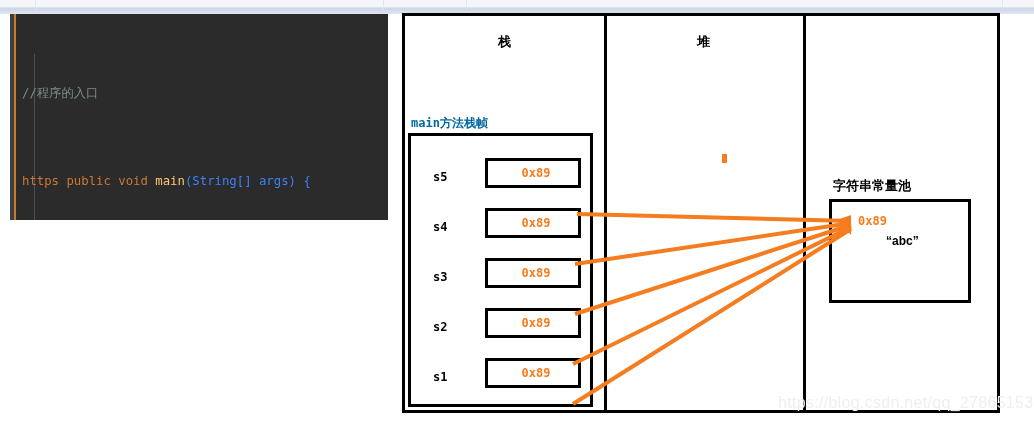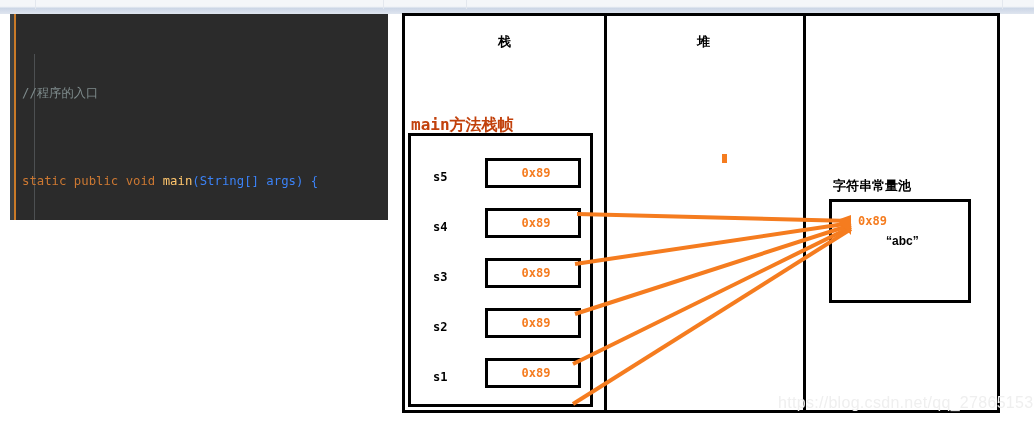--- a/index.html
+++ b/index.html
@@ -70,21 +70,21 @@
     position:absolute;top:17px;
     font-family:"DejaVu Sans","Liberation Sans",sans-serif;
     font-weight:bold;font-size:13px;color:#000;
     text-align:center;
   }
 
   
   #stack-frame-label{
     position:absolute;left:6px;top:99px;
     font-family:"DejaVu Sans Mono","Liberation Mono",monospace;
-    font-weight:bold;font-size:16px;color:#c2410c;
+    font-weight:bold;font-size:12px;color:#0369a1;
   }
   #stack-frame{
     position:absolute;left:3px;top:117px;width:185px;height:274px;
     border:3px solid #000;box-sizing:border-box;background:#fff;
   }
   .var-row{position:absolute;left:0;width:185px;height:40px;}
   .var-name{
     position:absolute;left:22px;top:12px;
     font-family:"DejaVu Sans Mono","Liberation Mono",monospace;
     font-weight:bold;font-size:12px;color:#000;
@@ -147,21 +147,21 @@
 
 <div id="code-editor">
   <div id="code-gutter-stripe"></div>
   <div id="code-caret-stripe"></div>
   <div class="folding-bar"></div>
 
   <div id="code-lines">
 
     <div class="ln"><span class="cm">//程序的入口</span></div>
 
-    <div class="ln"><span class="kw">static</span><span class="ty"> </span><span class="kw">public</span><span class="ty"> </span><span class="kw">void</span><span class="ty"> </span><span class="fn">main</span><span class="ty">(String[] args) {</span></div>
+    <div class="ln"><span class="kw">https</span><span class="ty"> </span><span class="kw">public</span><span class="ty"> </span><span class="kw">void</span><span class="ty"> </span><span class="fn">main</span><span class="ty">(String[] args) {</span></div>
 
     <div class="ln">    <span class="ty">String</span><span class="ty"> </span><span class="ty">s1</span><span class="pn">=</span><span class="st">"a"</span><span class="pn">+</span><span class="st">"b"</span><span class="pn">+</span><span class="st">"c"</span><span class="kw">;</span></div>
 
     
 
     
 
     
 
     

